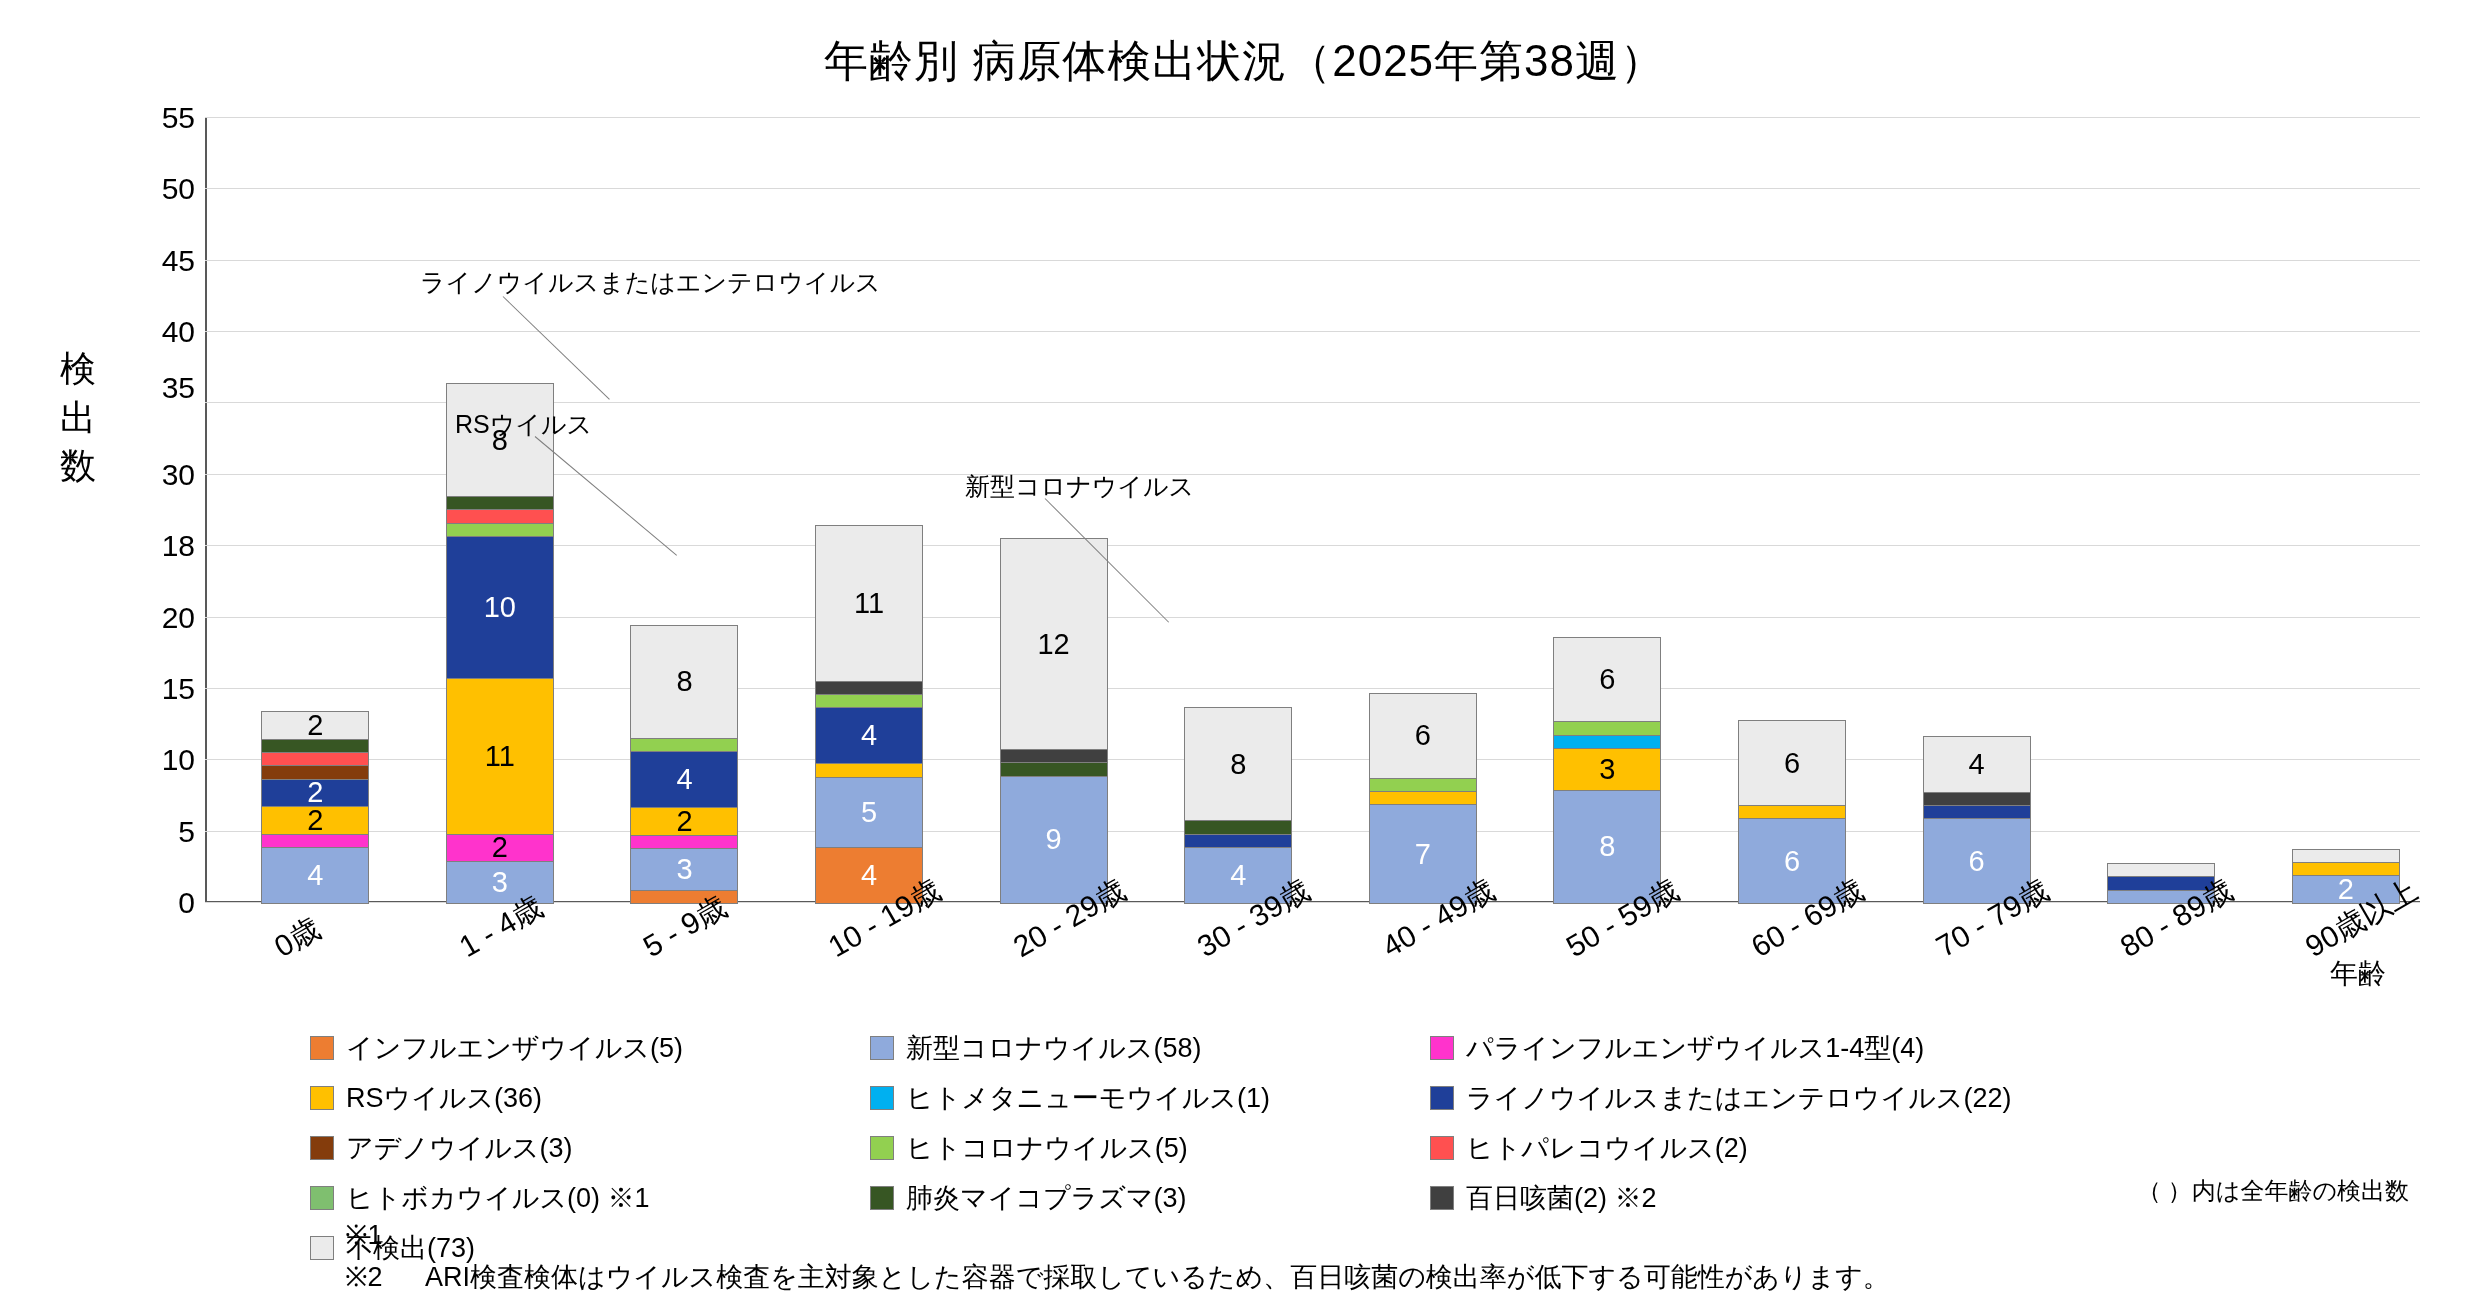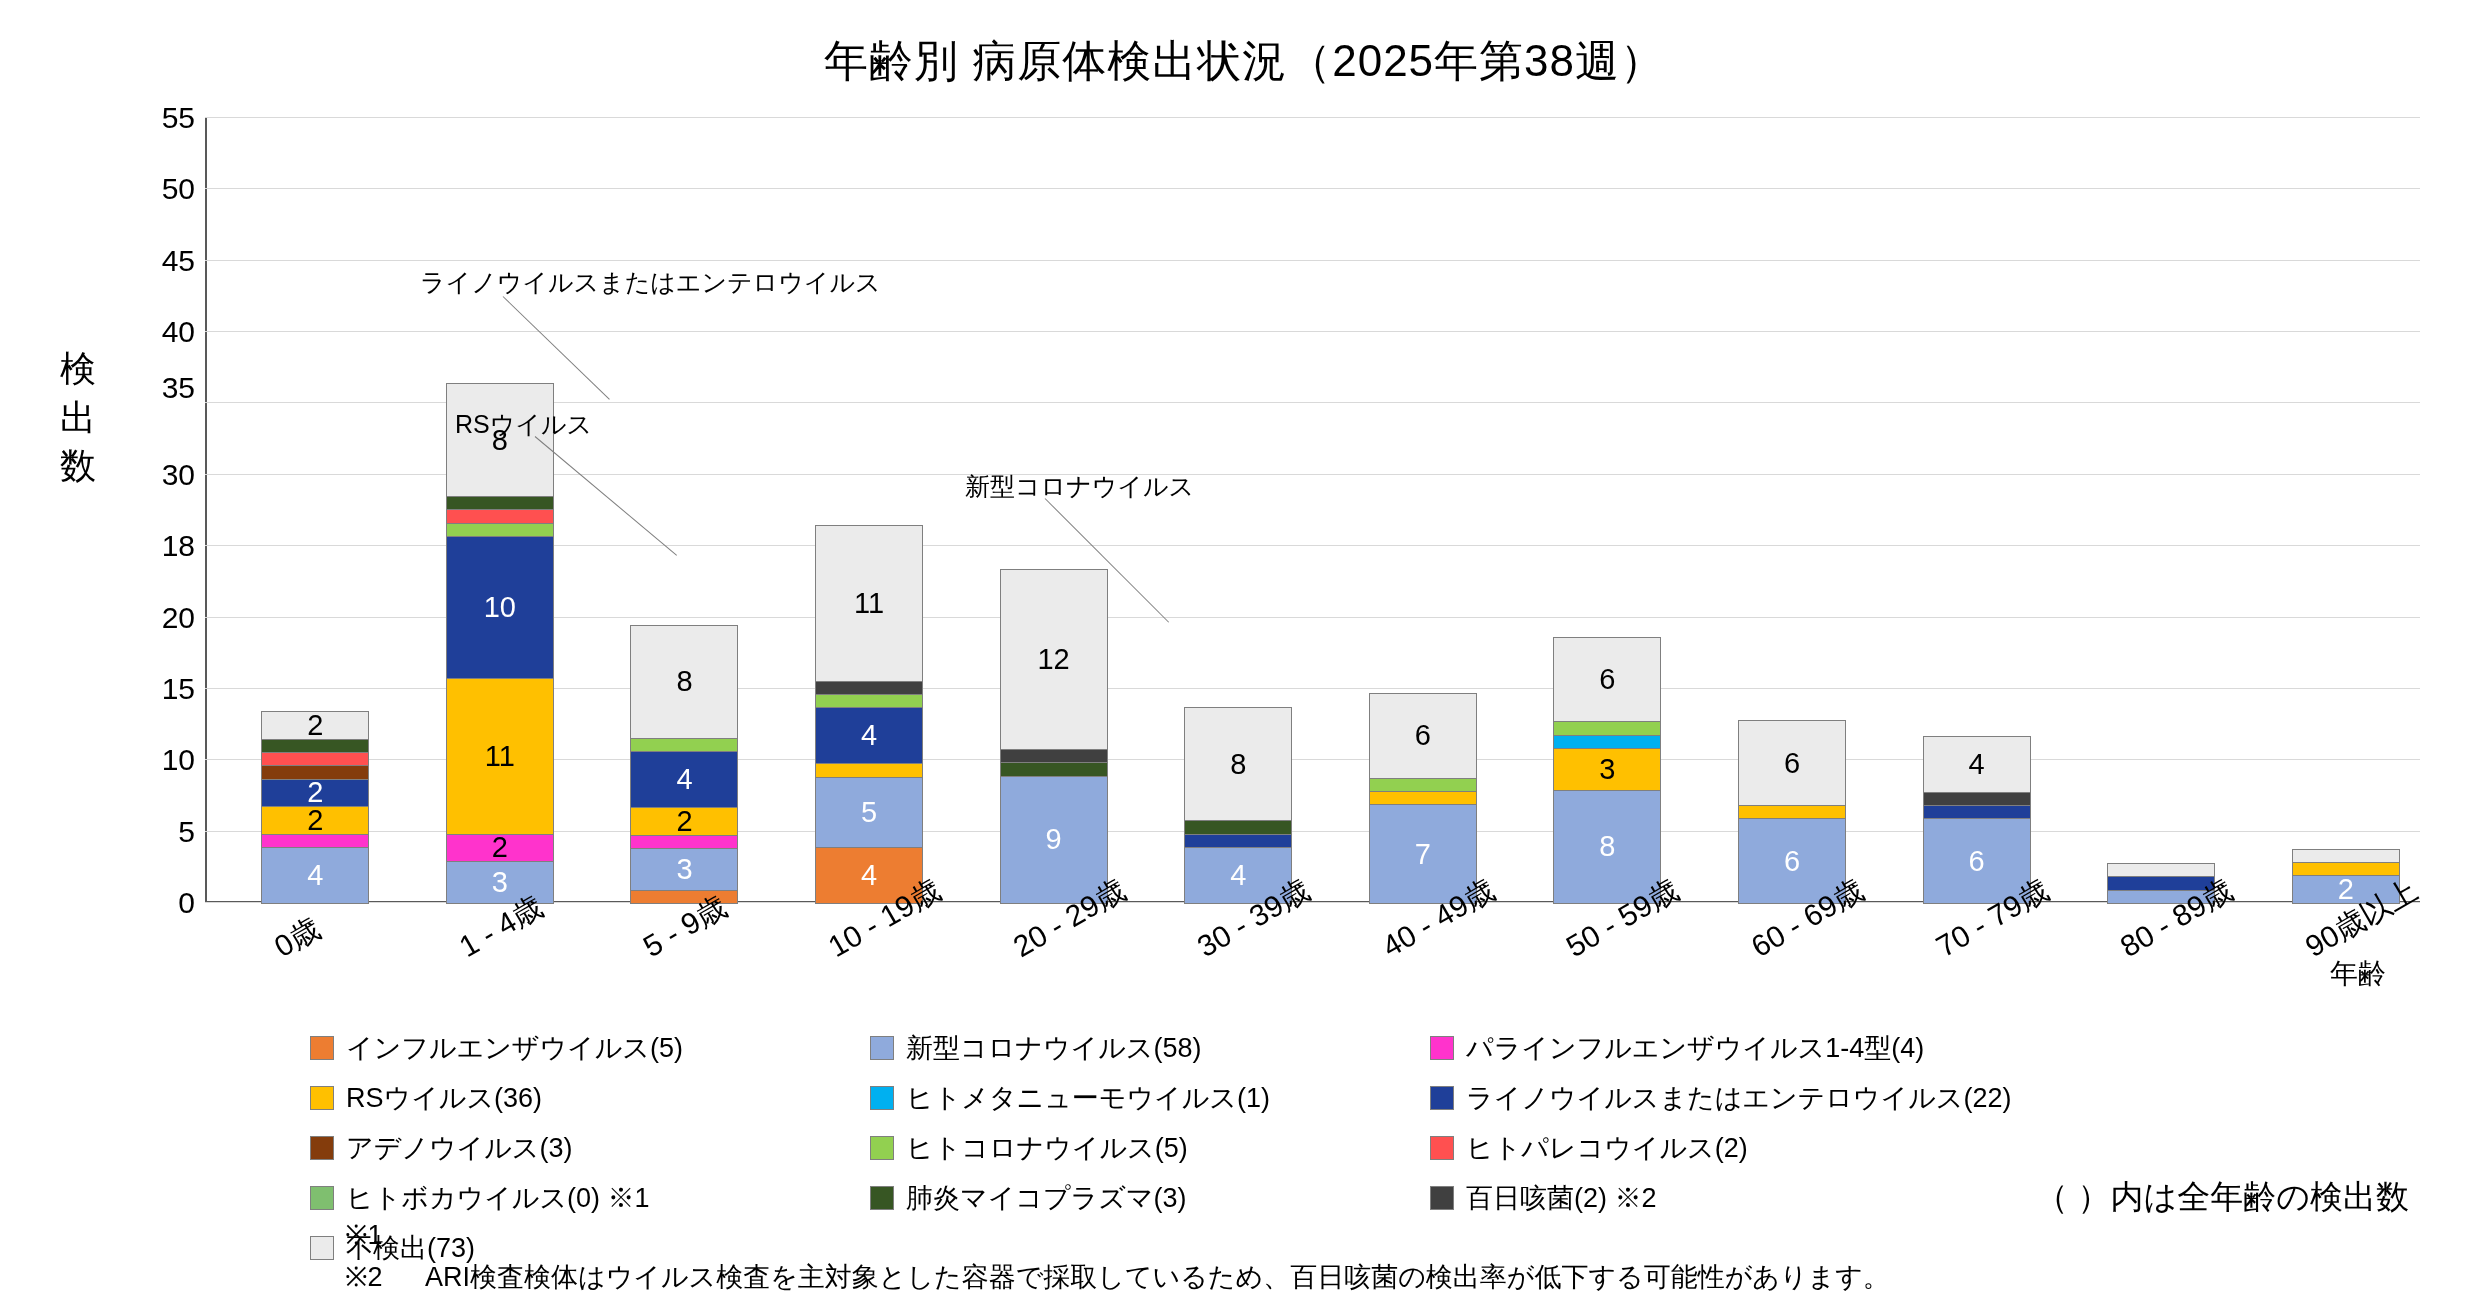--- a/index.html
+++ b/index.html
@@ -58,21 +58,21 @@
   .anno{position:absolute;font-size:25px;white-space:nowrap;}
   .leader{position:absolute;background:#7f7f7f;height:1px;transform-origin:left center;}
   
   .legend{
     position:absolute;left:310px;top:1030px;width:1900px;
     display:grid;grid-template-columns:560px 560px 640px;
     row-gap:14px;font-size:27px;
   }
   .legend-item{display:flex;align-items:center;gap:12px;}
   .swatch{width:22px;height:22px;border:1px solid #7f7f7f;display:inline-block;}
-  .note-right{position:absolute;right:80px;top:1175px;font-size:33px;}
+  .note-right{position:absolute;right:80px;top:1175px;font-size:24px;}
   .footnotes{position:absolute;left:345px;top:1215px;font-size:27px;line-height:1.55;}
   .fn-row{display:flex;gap:22px;}
   .fn-mark{width:58px;}
 </style>
 </head>
 <body>
 
 <div class="chart-title">年齢別 病原体検出状況（2025年第38週）</div>
 
 <div class="axis-name-y">検 出 数</div>
@@ -143,21 +143,21 @@
       <div class="barcol" style="left: 610.042px;">
         <div class="seg" style="height: 157px; background: rgb(235, 235, 235);">11</div>
         <div class="seg dark" style="height: 14.2727px; background: rgb(64, 64, 64);"></div>
         <div class="seg" style="height: 14.2727px; background: rgb(146, 208, 80);"></div>
         <div class="seg dark" style="height: 57.0909px; background: rgb(31, 63, 153);">4</div>
         <div class="seg" style="height: 14.2727px; background: rgb(255, 192, 0);"></div>
         <div class="seg dark" style="height: 71.3636px; background: rgb(143, 170, 220);">5</div>
         <div class="seg dark" style="height: 57.0909px; background: rgb(237, 125, 49);">4</div>
       </div>
       <div class="barcol" style="left: 794.625px;">
-        <div class="seg" style="height: 181px; background: rgb(235, 235, 235);">12</div>
+        <div class="seg" style="height: 212px; background: rgb(235, 235, 235);">12</div>
         <div class="seg dark" style="height: 14.2727px; background: rgb(64, 64, 64);"></div>
         <div class="seg dark" style="height: 14.2727px; background: rgb(55, 86, 35);"></div>
         <div class="seg dark" style="height: 128.455px; background: rgb(143, 170, 220);">9</div>
       </div>
       <div class="barcol" style="left: 979.208px;">
         <div class="seg" style="height: 114.182px; background: rgb(235, 235, 235);">8</div>
         <div class="seg dark" style="height: 14.2727px; background: rgb(55, 86, 35);"></div>
         <div class="seg dark" style="height: 14.2727px; background: rgb(31, 63, 153);"></div>
         <div class="seg dark" style="height: 57.0909px; background: rgb(143, 170, 220);">4</div>
       </div>

